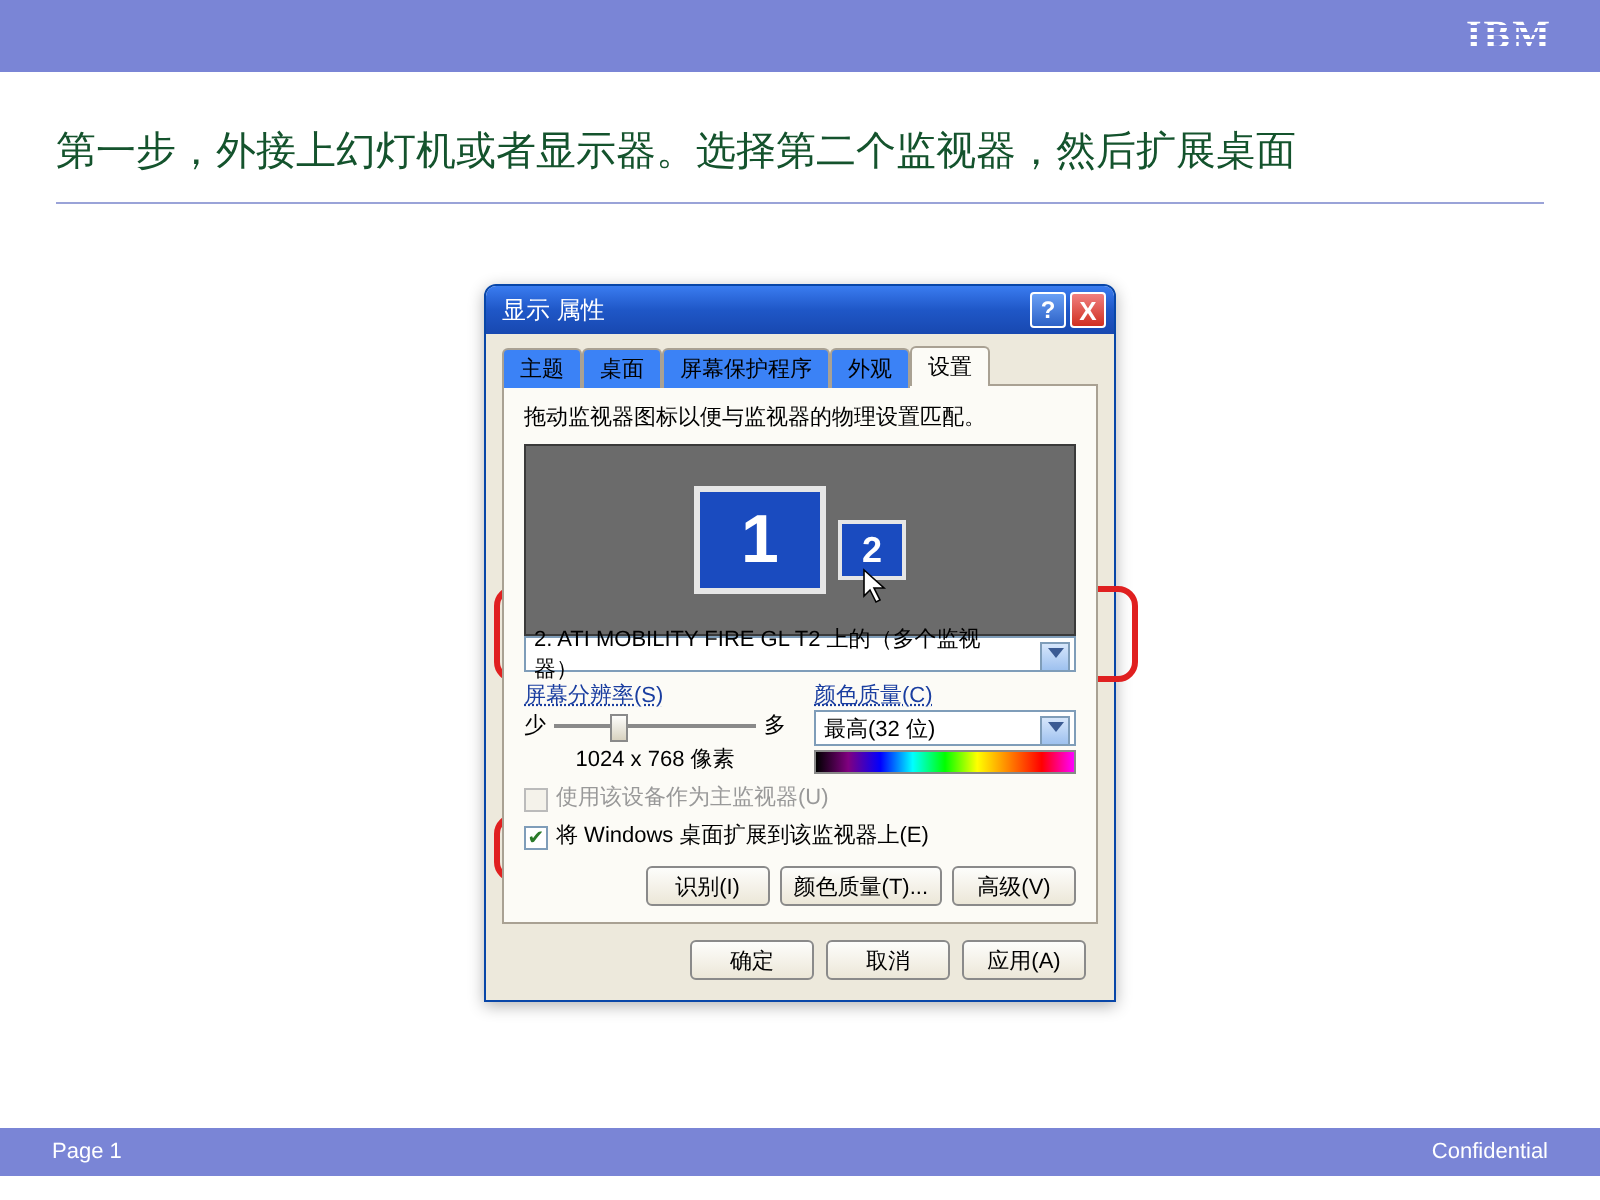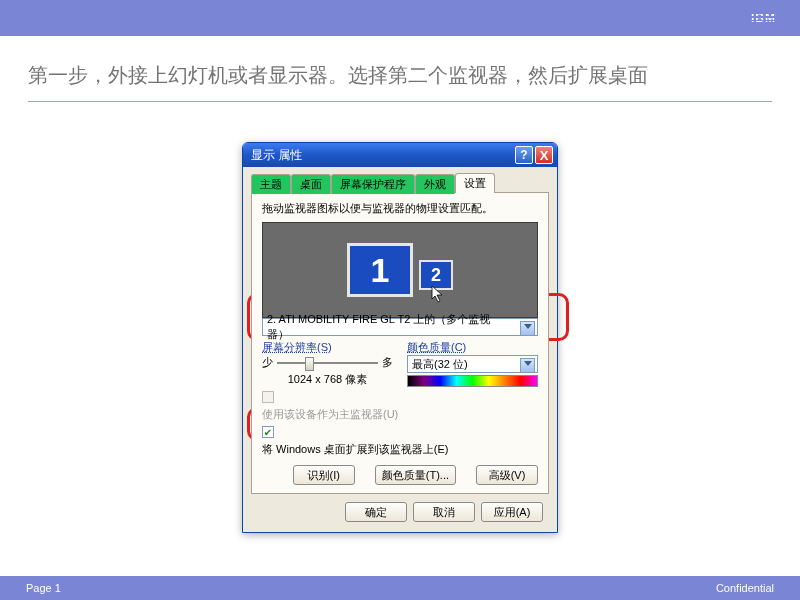--- a/index.html
+++ b/index.html
@@ -12,36 +12,36 @@
   }
   .top-bar {
     width: 100%; height: 36px;
     background: #7a85d6;
     display: flex;
     justify-content: flex-end;
     align-items: center;
     padding-right: 24px;
   }
   .ibm-logo {
-    font-family: Liberation Sans, sans-serif;
+    font-family: Liberation Serif, serif;
     font-weight: bold;
     letter-spacing: 1px;
-    font-size: 12px;
+    font-size: 20px;
     color: #fff;
     background: repeating-linear-gradient(
       to bottom,
       #fff 0, #fff 2px,
       #7a85d6 2px, #7a85d6 3.5px
     );
     -webkit-background-clip: text;
     background-clip: text;
     -webkit-text-fill-color: transparent;
   }
   .heading {
-    color: #737373;
+    color: #14532d;
     font-size: 20px;
     padding: 26px 28px 12px 28px;
   }
   .divider {
     height: 1px;
     background: #9aa3d8;
     margin: 0 28px;
   }
   .screenshot-wrap {
     display: flex;
@@ -92,21 +92,21 @@
   }
   .xp-tabs {
     display: flex;
     gap: 0;
     position: relative;
     z-index: 2;
   }
   .xp-tab {
     border: 1px solid #a9a193;
     border-bottom: none;
-    background: #22c55e;
+    background: #3b82f6;
     padding: 2px 8px;
     font-size: 11px;
     border-radius: 3px 3px 0 0;
     cursor: pointer;
     position: relative;
   }
   .xp-tab.active {
     background: #fcfbf6;
     z-index: 3;
   }
@@ -232,42 +232,41 @@
   .color-spectrum {
     height: 12px;
     margin-top: 2px;
     border: 1px solid #888;
     background: linear-gradient(to right,
       #000,#800080,#0000ff,#00ffff,#00ff00,#ffff00,#ff8000,#ff0000,#ff00ff);
   }
 
   .cb-row {
     display: flex;
-    align-items: flex-start;
+    align-items: flex-end;
     gap: 4px;
     font-size: 11px;
     margin-top: 4px;
-    flex-direction: column;
   }
   .cb {
     width: 12px; height: 12px;
     border: 1px solid #7f9db9;
     background: #fff;
     display: inline-flex;
     align-items: center; justify-content: center;
     font-size: 10px;
     color: #2a7a2a;
   }
   .cb-row.disabled { color: #999; }
   .cb-row.disabled .cb { border-color: #bbb; background: #f4f2ea; }
 
   .btn-row {
     display: flex;
     justify-content: flex-end;
-    gap: 20px;
+    gap: 5px;
     margin-top: 8px;
   }
   .xp-btn {
     min-width: 62px;
     height: 20px;
     border: 1px solid #8a8a8a;
     border-radius: 3px;
     background: linear-gradient(#fdfdfb,#ece7d8);
     font-size: 11px;
     display: flex; align-items: center; justify-content: center;
@@ -285,21 +284,21 @@
     position: absolute;
     border: 3px solid #e02020;
     border-radius: 10px;
     pointer-events: none;
   }
   .hl-1 { left: 4px; top: 150px; width: 322px; height: 48px; }
   .hl-2 { left: 4px; top: 264px; width: 234px; height: 34px; }
 
   .bottom-bar {
     position: absolute;
-    bottom: 0; left: 0; right: 0;
+    bottom: 12px; left: 0; right: 0;
     height: 24px;
     background: #7a85d6;
     color: #fff;
     font-size: 11px;
     display: flex;
     align-items: center;
     justify-content: space-between;
     padding: 0 26px;
   }
 </style>

